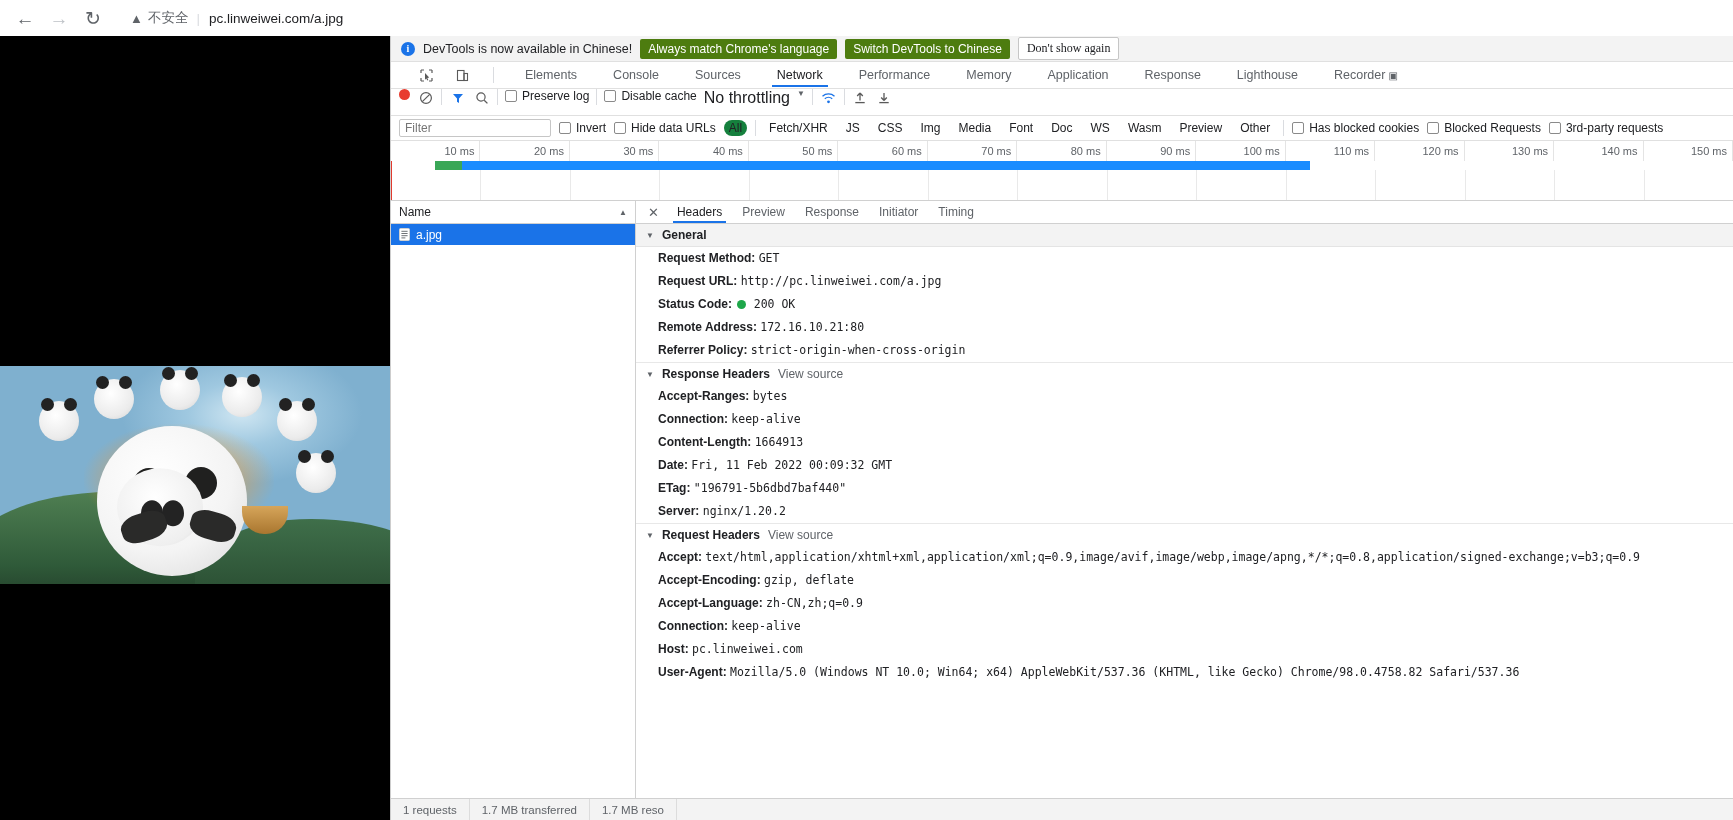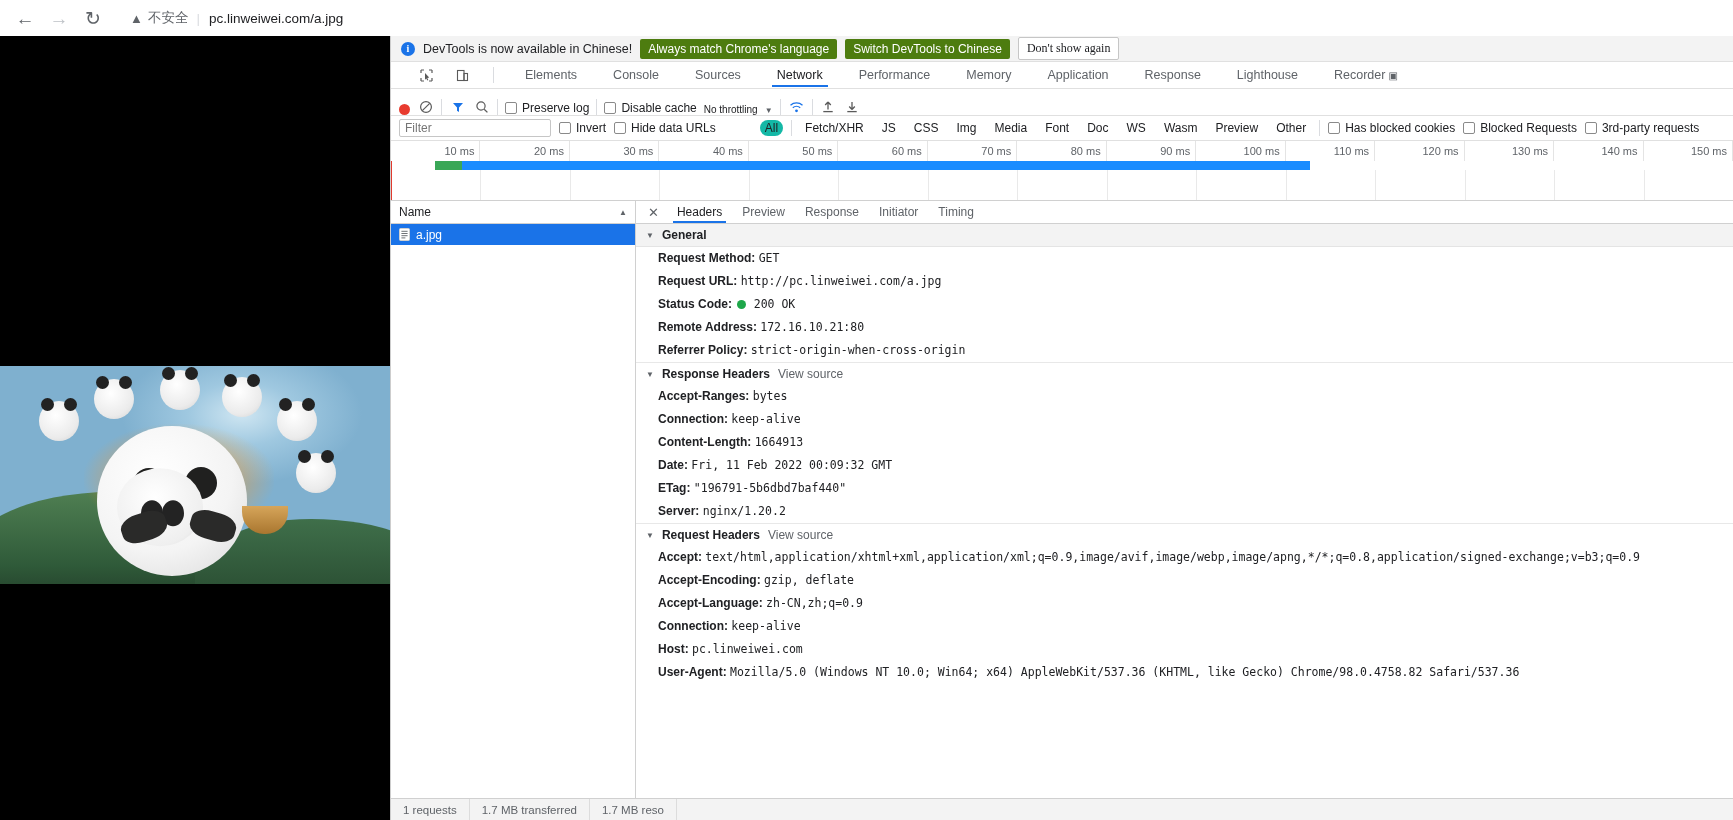--- a/index.html
+++ b/index.html
@@ -162,45 +162,45 @@
   }
   .dt-tab.active { color:#202124; }
   .dt-tab.active::after {
     content:""; position:absolute; left:6px; right:6px; bottom:-1px;
     height:2px; background:#1a73e8;
   }
   .rec-dl { margin-left:3px; font-size:10px; color:#5f6368; }
 
   
   .net-toolbar {
-    display:flex; align-items:flex-end; height:27px; padding:0 8px; gap:7px;
+    display:flex; align-items:flex-start; height:27px; padding:0 8px; gap:7px;
     border-bottom:1px solid #e0e0e0; background:#fff; flex:none;
   }
   .rec-dot { width:11px; height:11px; border-radius:50%; background:#e83b2f; cursor:pointer; }
   .icon-btn { width:17px; height:17px; display:flex; align-items:center; justify-content:center; cursor:pointer; color:#5a5a5a; }
   .vsep { width:1px; height:16px; background:#dadce0; }
   .cb-row { display:flex; align-items:center; gap:5px; font-size:12px; color:#202124; cursor:pointer; }
   .cb {
     width:12px; height:12px; border:1px solid #8a8a8a; border-radius:2px; background:#fff; flex:none;
   }
-  .throttle { font-size:10px; color:#202124; cursor:pointer; }
+  .throttle { font-size:16px; color:#202124; cursor:pointer; }
   .caret { font-size:8px; color:#5f6368; }
 
   
   .filter-row {
     display:flex; align-items:center; height:25px; padding:0 8px; gap:8px;
     border-bottom:1px solid #e0e0e0; background:#fff; flex:none;
   }
   .filter-input {
     width:152px; height:18px; border:1px solid #c6c6c6; border-radius:2px;
     font-size:12px; color:#202124; padding:0 5px; outline:none; background:#fff;
     font-family:"Liberation Sans", sans-serif;
   }
   .ftype { font-size:12px; color:#202124; cursor:pointer; padding:1px 5px; border-radius:8px; white-space:nowrap; }
-  .ftype.active { background:#14b8a6;margin-left:36px; }
+  .ftype.active { background:#15803d; }
 
   
   .overview {
     position:relative; height:60px; background:#fff;
     border-bottom:1px solid #d0d0d0; flex:none;
   }
   .ruler { position:absolute; left:0; top:0; right:0; height:20px; }
   .rtick {
     position:absolute; top:0; height:20px; border-right:1px solid #e4e4e4;
     font-size:11px; color:#5f6368; text-align:right; padding-right:5px; line-height:20px;

